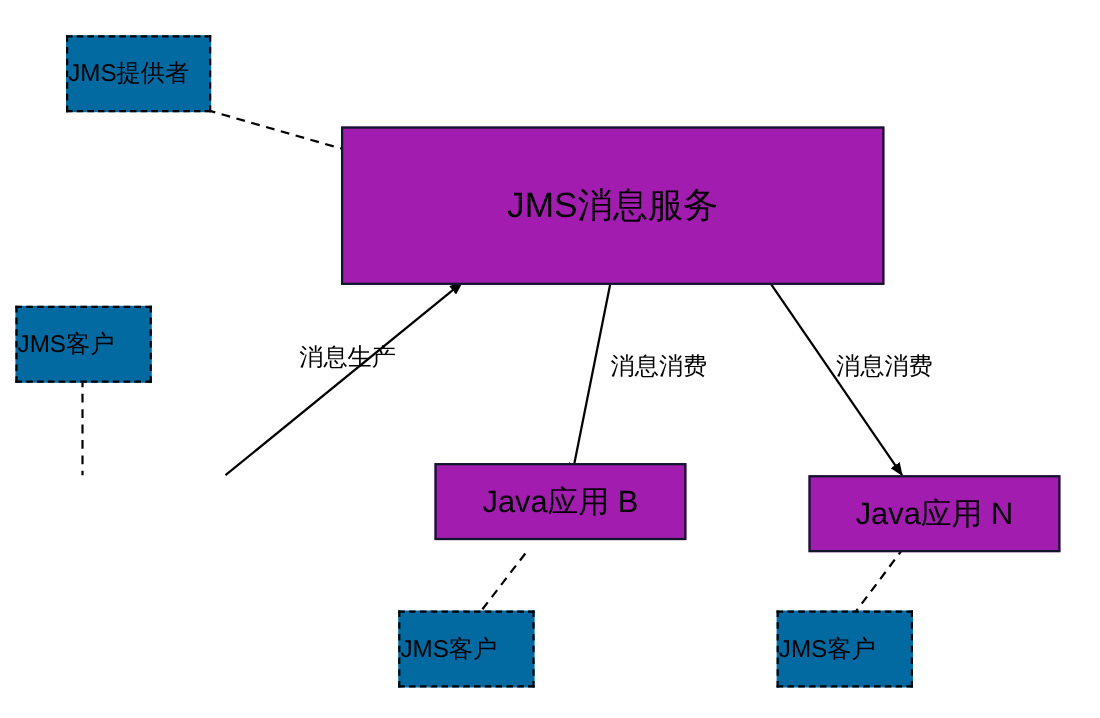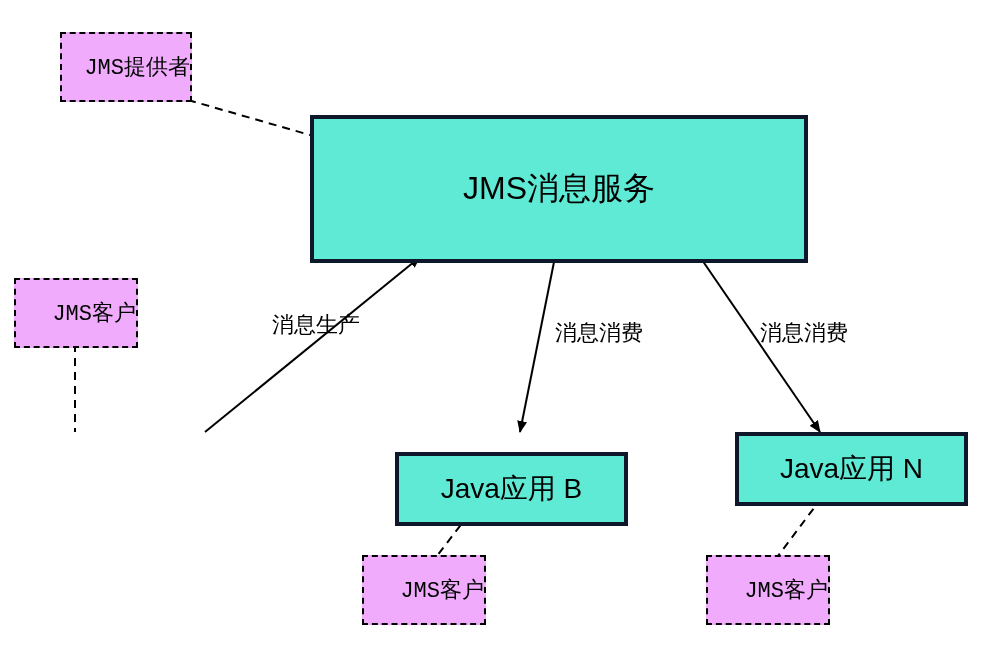--- a/index.html
+++ b/index.html
@@ -10,34 +10,33 @@
     background: #ffffff;
     font-family: "Microsoft YaHei", Arial, sans-serif;
   }
   .canvas {
     position: relative;
     width: 1000px;
     height: 653px;
   }
   .box {
     position: absolute;
-    border: 4px solid #0f172a;
-    background: #5eead4;
+    border: 2px solid #0f172a;
+    background: #a21caf;
     display: flex;
     align-items: center;
     justify-content: center;
   }
   .dashed-box {
     position: absolute;
     border: 2px dashed #000;
-    background: #f0abfc;
+    background: #0369a1;
     display: flex;
     align-items: center;
-    justify-content: flex-end;
-    font-family: Liberation Mono, monospace;
+    justify-content: flex-start;
   }
   .label {
     position: absolute;
     font-size: 22px;
     color: #000;
   }
   svg.overlay {
     position: absolute;
     left: 0;
     top: 0;
@@ -85,21 +84,21 @@
     <span>JMS客户</span>
   </div>
 
   <div class="label" style="left:240px; top:310px;margin-left:32px;">消息生产</div>
 
   <div class="label" style="left:555px; top:318px;">消息消费</div>
 
   <div class="label" style="left:760px; top:318px;">消息消费</div>
 
 
-  <div class="box" style="left:395px; top:452px; width:225px; height:66px; font-size:28px;">
+  <div class="box" style="left:395px; top:421px; width:225px; height:66px; font-size:28px;">
     <span>Java应用 B</span>
   </div>
 
   <div class="box" style="left:735px; top:432px; width:225px; height:66px; font-size:28px;align-items:center;">
     <span>Java应用 N</span>
   </div>
 
   <div class="dashed-box" style="left:362px; top:555px; width:120px; height:66px; font-size:22px;">
     <span>JMS客户</span>
   </div>

